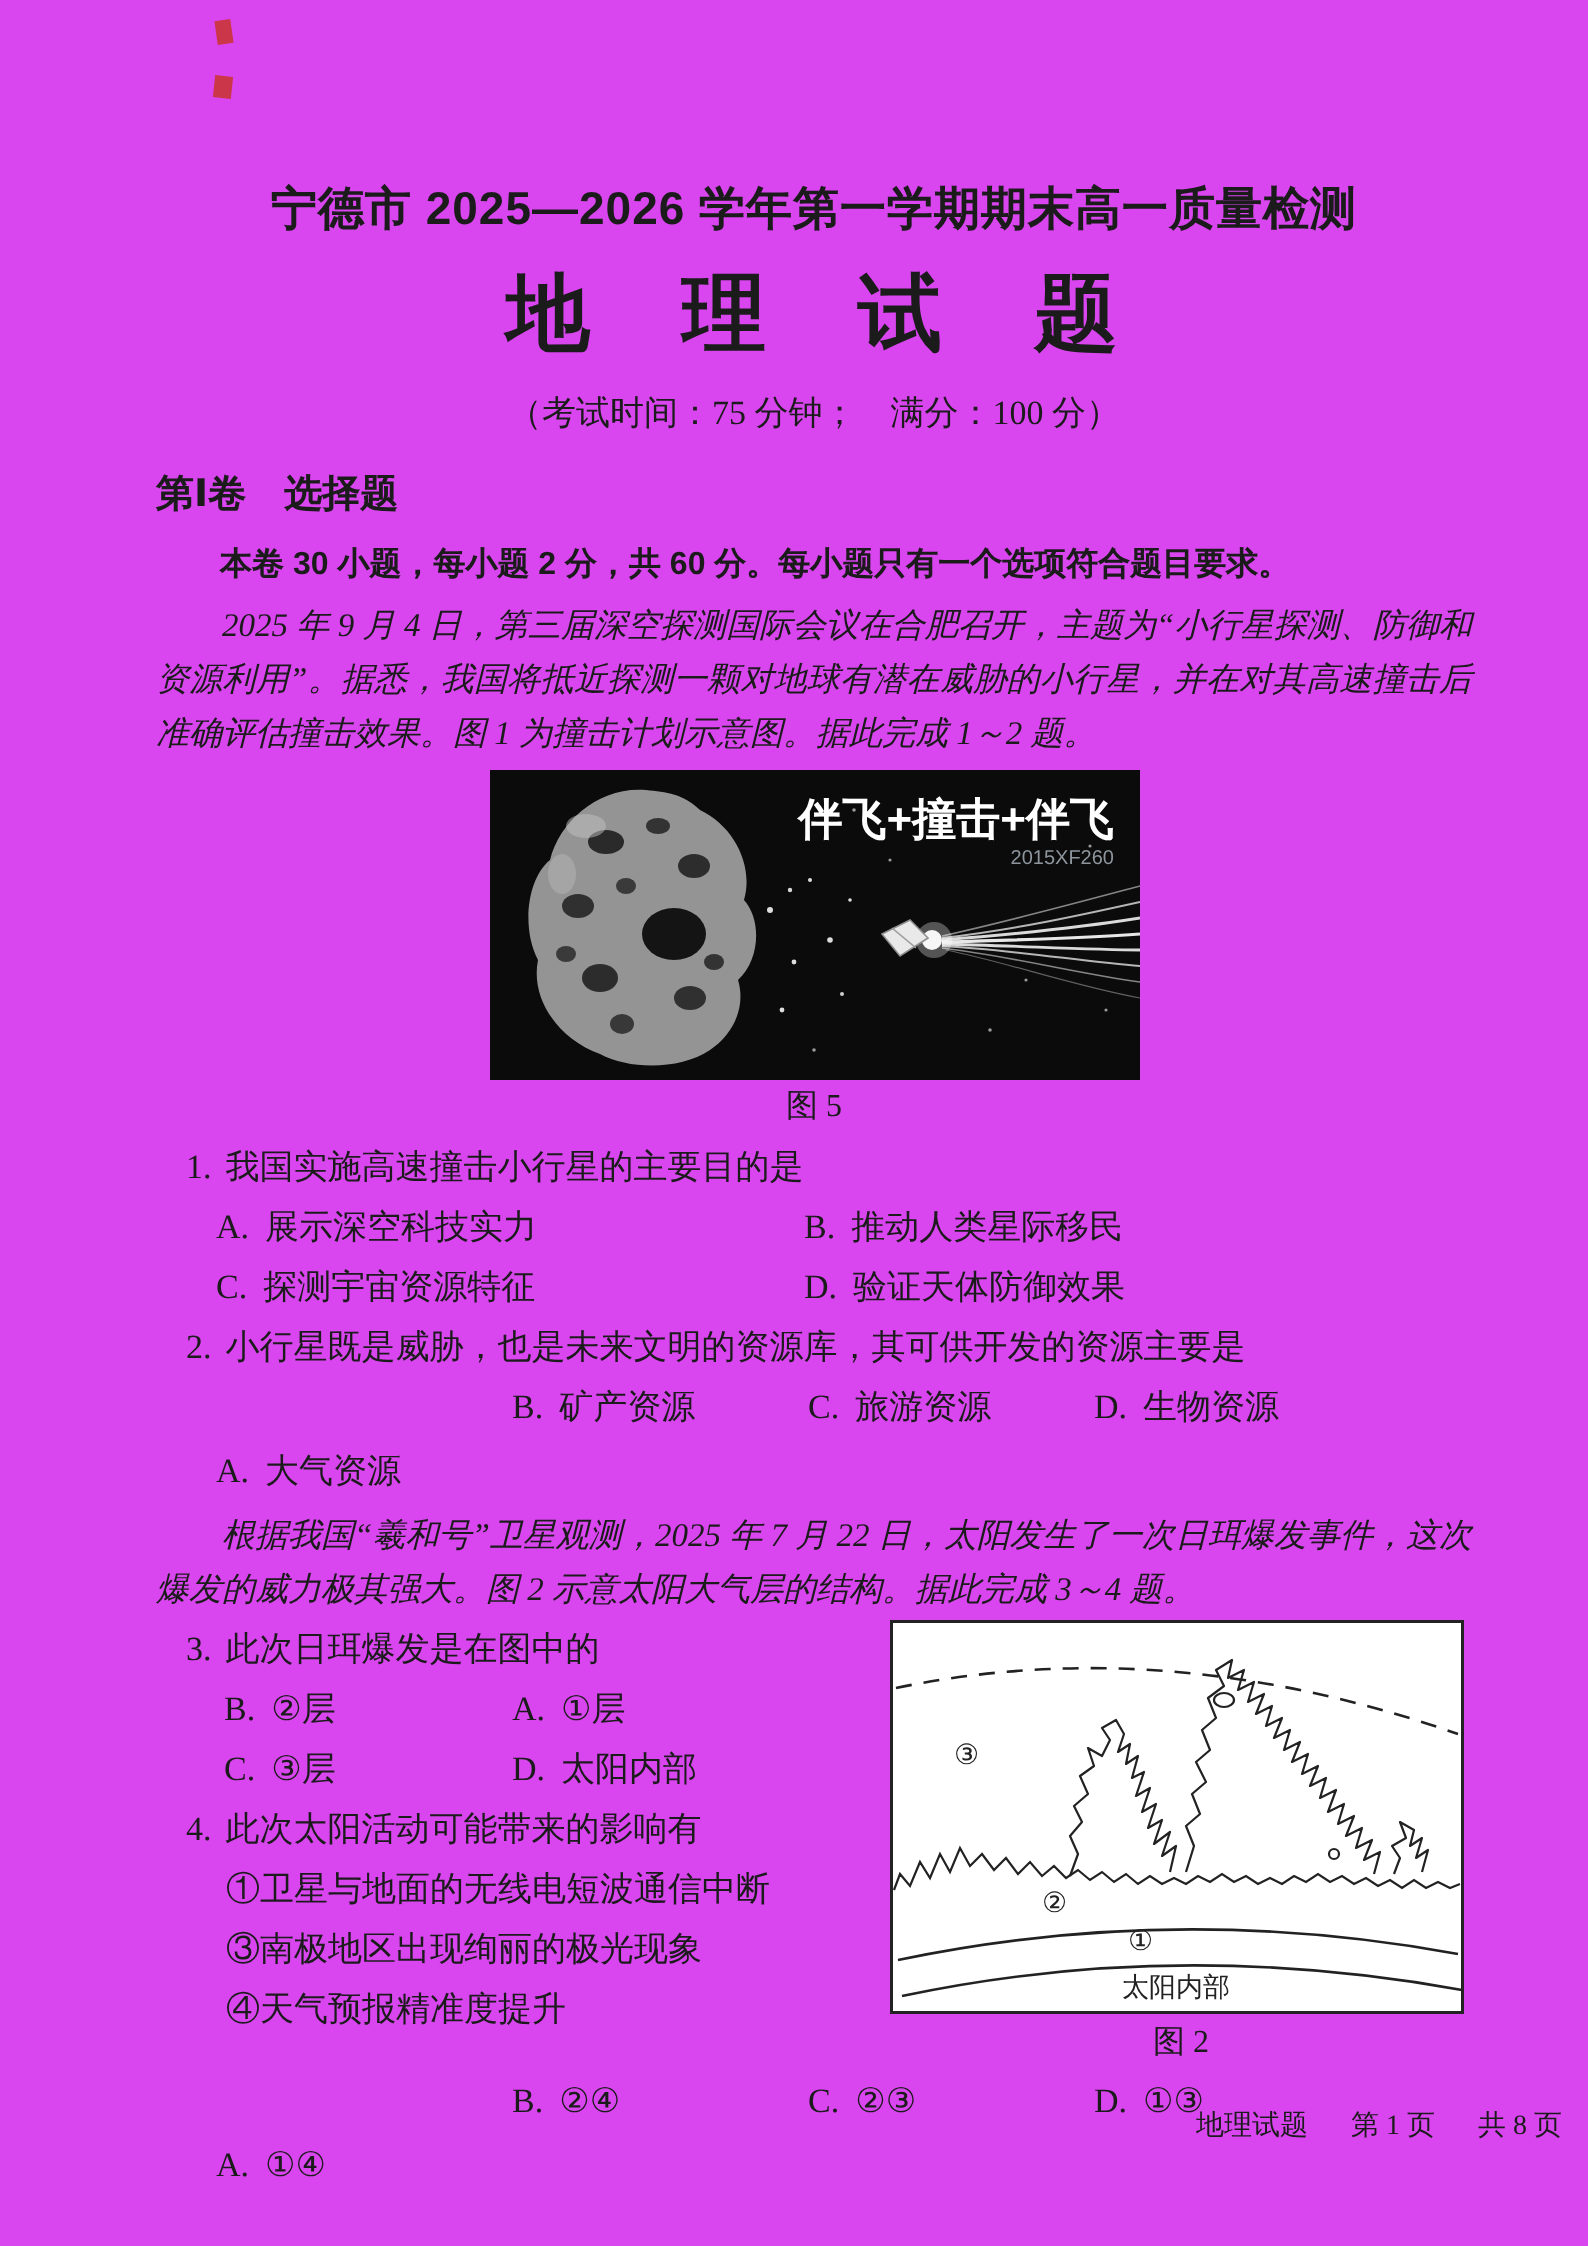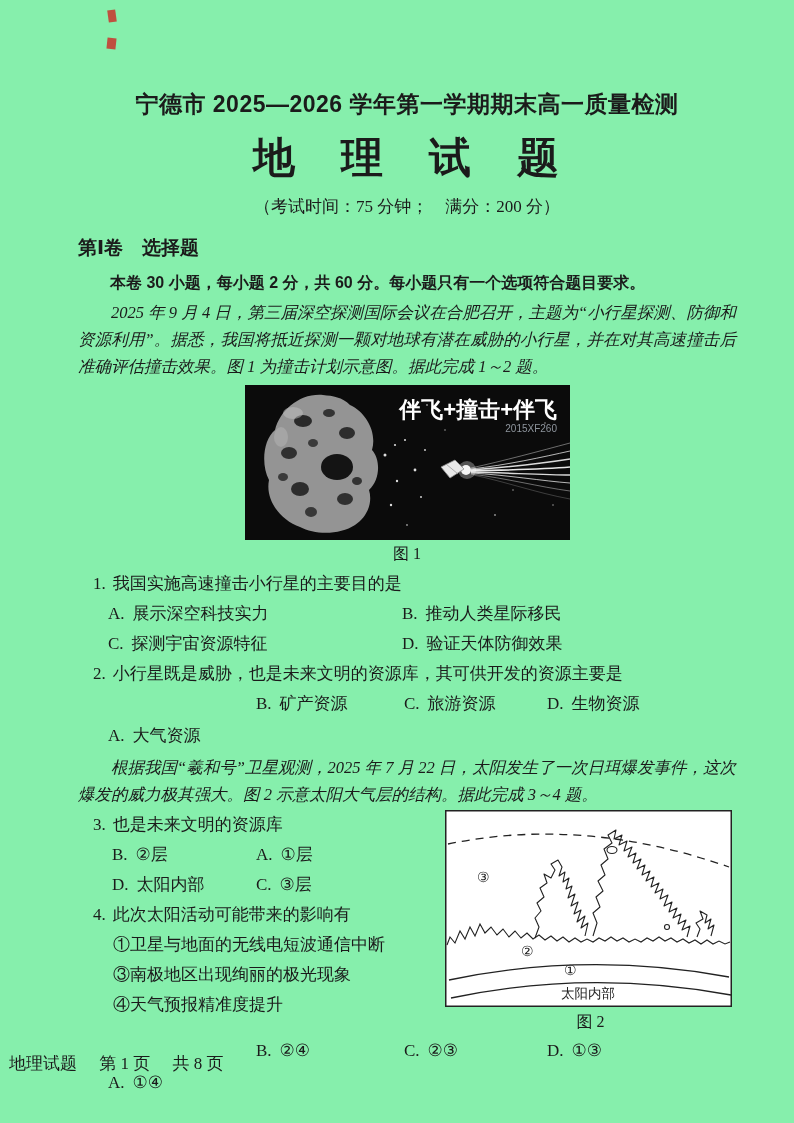--- a/index.html
+++ b/index.html
@@ -1,17 +1,17 @@
 <!DOCTYPE html>
 <html><head>
 <meta charset="utf-8">
 <style>
   html,body{margin:0;padding:0;background:#e8e8e8;}
   .page{
-    position:relative;width:794px;height:1123px;background:#86efac;
+    position:relative;width:794px;height:1123px;background:#d946ef;
     font-family:"Liberation Serif","DejaVu Serif",serif;color:#1b1b1b;
     overflow:hidden;margin:0 auto;
   }
   .red-mark{position:absolute;background:#c9342b;opacity:.85;}
   .red-mark.m1{left:108px;top:10px;width:8px;height:12px;transform:rotate(-8deg);}
   .red-mark.m2{left:107px;top:38px;width:9px;height:11px;transform:rotate(6deg);}
   .content{position:absolute;left:78px;top:88px;width:658px;}
   .exam-title{
     font-family:"Liberation Sans","DejaVu Sans",sans-serif;
     font-weight:700;font-size:23px;text-align:center;letter-spacing:.5px;
@@ -48,38 +48,38 @@
   .optflex .w2{width:148px;}
   .optflex .w3{width:143px;}
   .two-col{display:flex;justify-content:space-between;margin-top:2px;}
   .col-left{width:358px;}
   .sub-items{font-size:17px;line-height:30px;padding-left:35px;}
   .col-right{width:291px;}
   .figure2-box{width:287px;height:197px;}
   .fig2-caption{font-size:16px;text-align:center;line-height:24px;margin-top:3px;}
   .q4-options{margin-top:2px;}
   .footer{
-    position:absolute;left:0;right:16px;top:1053px;text-align:left;
-    font-size:17px;line-height:22px;
+    position:absolute;left:0;right:4px;top:1053px;text-align:right;
+    font-size:14px;line-height:22px;
   }
   .footer span{margin:0 9px;}
 </style>
 </head>
 <body>
 
 <div class="page">
 
   <div class="red-mark m1"></div>
   <div class="red-mark m2"></div>
 
   <div class="content">
 
     <div class="exam-title">宁德市 2025—2026 学年第一学期期末高一质量检测</div>
     <div class="subject-title">地　理　试　题</div>
-    <div class="exam-info">（考试时间：75 分钟；　满分：200 分）</div>
+    <div class="exam-info">（考试时间：75 分钟；　满分：100 分）</div>
     <div class="section-title">第Ⅰ卷　选择题</div>
     <p class="instructions">本卷 30 小题，每小题 2 分，共 60 分。每小题只有一个选项符合题目要求。</p>
 
     <p class="passage">2025 年 9 月 4 日，第三届深空探测国际会议在合肥召开，主题为“小行星探测、防御和资源利用”。据悉，我国将抵近探测一颗对地球有潜在威胁的小行星，并在对其高速撞击后准确评估撞击效果。图 1 为撞击计划示意图。据此完成 1～2 题。</p>
 
     <div class="figure1-wrap">
       <svg width="325" height="155" viewBox="0 0 325 155">
         <rect x="0" y="0" width="325" height="155" fill="#0b0b0b"></rect>
         <g fill="#9a9a9a">
           <circle cx="182" cy="20" r="0.9"></circle>
@@ -130,21 +130,21 @@
           <path d="M 325,82 C 300,84 266,85 226,86" stroke-width="1.6" opacity="0.9"></path>
           <path d="M 325,90 C 300,90 266,88 226,87" stroke-width="1.4" opacity="0.85"></path>
           <path d="M 325,98 C 298,96 262,90 226,88" stroke-width="1" opacity="0.7"></path>
           <path d="M 325,106 C 295,102 260,93 226,89" stroke-width="0.8" opacity="0.5"></path>
           <path d="M 325,114 C 292,108 258,96 228,90" stroke-width="0.6" opacity="0.35"></path>
         </g>
         <text x="312" y="32" text-anchor="end" font-family="Liberation Sans, DejaVu Sans, sans-serif" font-size="22" font-weight="bold" fill="#ffffff">伴飞+撞击+伴飞</text>
         <text x="312" y="47" text-anchor="end" font-family="Liberation Sans, DejaVu Sans, sans-serif" font-size="10" fill="#8e959d">2015XF260</text>
       </svg>
     </div>
-    <div class="fig-caption">图 1</div>
+    <div class="fig-caption">图 5</div>
 
     <div class="question">
       <span class="q-num">1.</span><span>我国实施高速撞击小行星的主要目的是</span>
     </div>
     <div class="optrow optgrid-q1">
       <span class="opt"><span class="opt-label">A.</span><span>展示深空科技实力</span></span>
       <span class="opt"><span class="opt-label">B.</span><span>推动人类星际移民</span></span>
     </div>
     <div class="optrow optgrid-q1">
       <span class="opt"><span class="opt-label">C.</span><span>探测宇宙资源特征</span></span>
@@ -159,29 +159,29 @@
       <span class="opt w2"><span class="opt-label">B.</span><span>矿产资源</span></span>
       <span class="opt w3"><span class="opt-label">C.</span><span>旅游资源</span></span>
       <span class="opt"><span class="opt-label">D.</span><span>生物资源</span></span>
     </div>
 
     <p class="passage">根据我国“羲和号”卫星观测，2025 年 7 月 22 日，太阳发生了一次日珥爆发事件，这次爆发的威力极其强大。图 2 示意太阳大气层的结构。据此完成 3～4 题。</p>
 
     <div class="two-col">
       <div class="col-left">
         <div class="question">
-          <span class="q-num">3.</span><span>也是未来文明的资源库</span>
+          <span class="q-num">3.</span><span>此次日珥爆发是在图中的</span>
         </div>
         <div class="optrow optgrid-q3">
           <span class="opt"><span class="opt-label">B.</span><span>②层</span></span>
           <span class="opt"><span class="opt-label">A.</span><span>①层</span></span>
         </div>
         <div class="optrow optgrid-q3">
+          <span class="opt"><span class="opt-label">C.</span><span>③层</span></span>
           <span class="opt"><span class="opt-label">D.</span><span>太阳内部</span></span>
-          <span class="opt"><span class="opt-label">C.</span><span>③层</span></span>
         </div>
         <div class="question">
           <span class="q-num">4.</span><span>此次太阳活动可能带来的影响有</span>
         </div>
         <div class="sub-items">①卫星与地面的无线电短波通信中断</div>
         <div class="sub-items">③南极地区出现绚丽的极光现象</div>
         <div class="sub-items">④天气预报精准度提升</div>
       </div>
 
       <div class="col-right">

